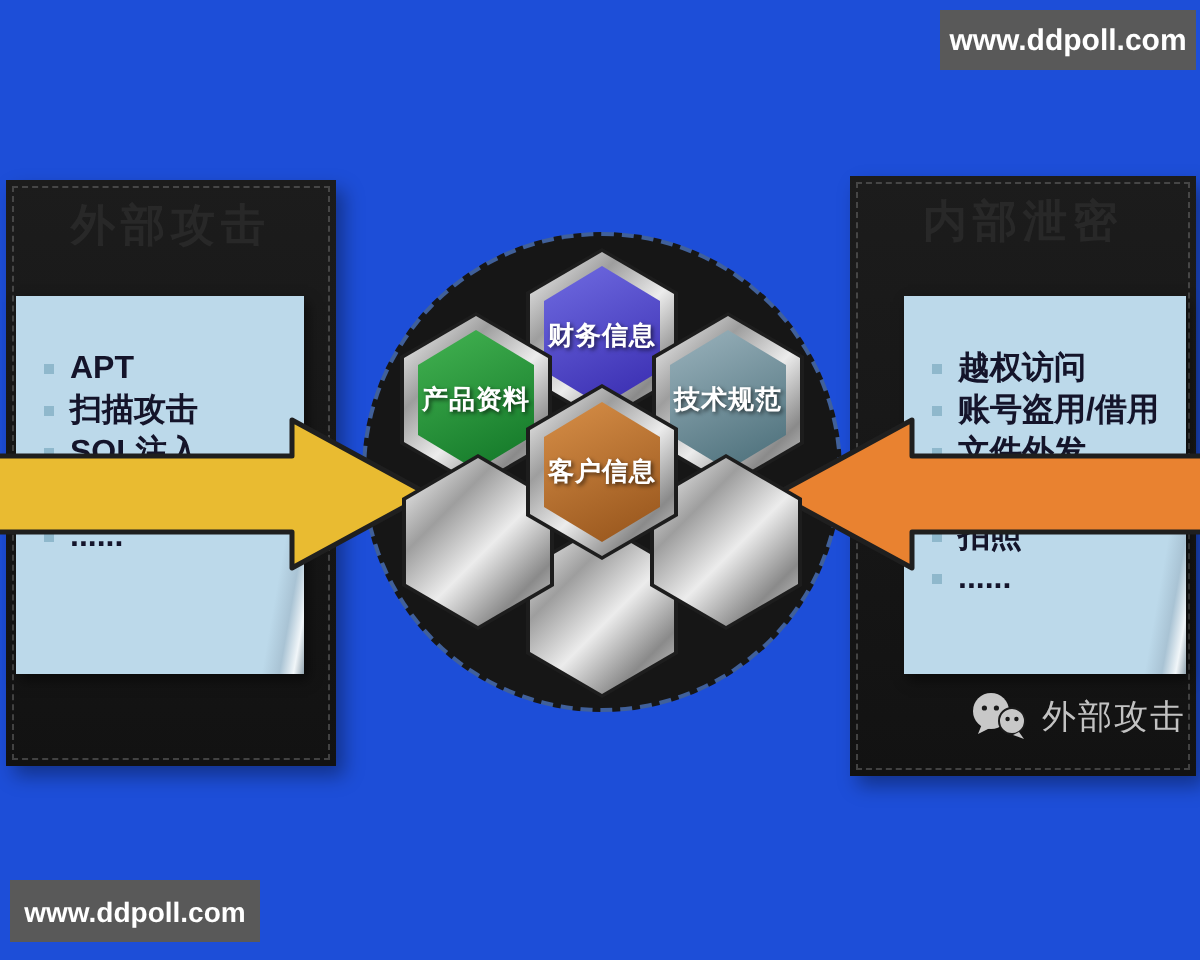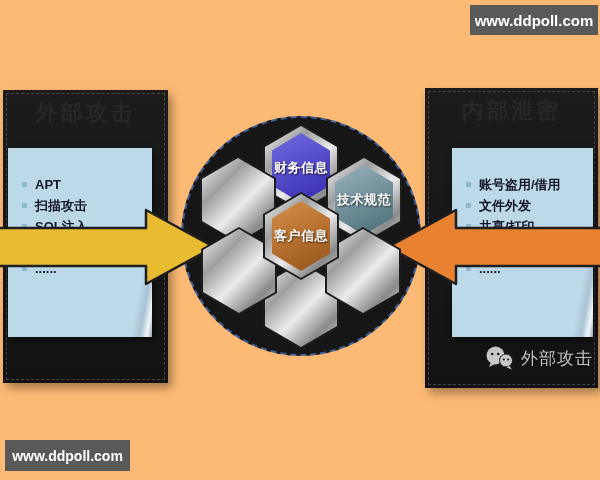--- a/index.html
+++ b/index.html
@@ -1,17 +1,17 @@
 <!DOCTYPE html>
 <html><head>
 <meta charset="utf-8">
 <style>
   * { margin:0; padding:0; box-sizing:border-box; }
   body { background:#ffffff; font-family:"Liberation Sans","DejaVu Sans",sans-serif; }
-  .canvas { position:relative; width:600px; height:480px; background:#fdba74; overflow:hidden; }
+  .canvas { position:relative; width:600px; height:480px; background:#1d4ed8; overflow:hidden; }
 
   
   .banner { position:absolute; background:#595959; color:#ffffff; font-weight:bold;
             display:flex; align-items:center; justify-content:center; }
   .banner.top { left:470px; top:5px; width:128px; height:30px; font-size:15px; }
   .banner.bottom { left:5px; top:440px; width:125px; height:31px; font-size:14px; }
 
   
   .panel { position:absolute; background:linear-gradient(#1c1c1c,#121212);
            box-shadow:4px 5px 9px rgba(0,0,0,.35); }
@@ -21,21 +21,21 @@
   .panel-title { position:absolute; top:8px; left:0; right:0; text-align:center;
                  font-size:22px; font-weight:bold; letter-spacing:3px; color:#282828; }
 
   
   .listbox { position:absolute; background:linear-gradient(100deg,#bcd9ea 0%,#bcd9ea 88%,#a9c3d4 93%,#f1f6f9 97%,#93a5b0 100%);
              box-shadow:2px 3px 6px rgba(0,0,0,.5); }
   .panel.left .listbox { left:5px; top:58px; width:144px; height:189px; }
   .panel.right .listbox { left:27px; top:60px; width:141px; height:189px; }
   .threat-list { list-style:none; padding:26px 0 0 14px; }
   .threat-list li { display:flex; align-items:center; height:21px; color:#14142a;
-                    font-size:13px; font-weight:bold; white-space:nowrap; }
+                    font-size:16px; font-weight:bold; white-space:nowrap; }
   .bullet { width:5px; height:5px; background:#8fb8cc; margin-right:8px; flex:0 0 auto; }
 
   
   .watermark { position:absolute; left:60px; top:258px; display:flex; align-items:center; gap:6px; }
   .watermark .wm-label { color:#c2c2c2; font-size:17px; letter-spacing:1px; }
 
   
   .ring { position:absolute; left:181px; top:116px; width:240px; height:240px;
           border-radius:50%; background:#161616; border:2px dashed #40609a; z-index:1; }
 
@@ -131,20 +131,24 @@
           </li>
       </ul>
     </div>
   </div>
 
   <div class="panel right" style="background:none; box-shadow:none; pointer-events:none;">
     <div class="listbox">
       <ul class="threat-list">
         <li>
             <span class="bullet"></span>
+            <span>越权访问</span>
+          </li>
+        <li>
+            <span class="bullet"></span>
             <span>账号盗用/借用</span>
           </li>
         <li>
             <span class="bullet"></span>
             <span>文件外发</span>
           </li>
         <li>
             <span class="bullet"></span>
             <span>共享/打印</span>
           </li>
@@ -161,20 +165,23 @@
   </div>
 
   <div class="hex h-fin">
     <div class="hex-metal"></div>
     <div class="hex-inner" style="background: linear-gradient(155deg, rgb(107, 102, 221) 8%, rgb(59, 47, 178) 92%);">
       <span class="hex-label">财务信息</span>
     </div>
   </div>
   <div class="hex h-prod">
     <div class="hex-metal"></div>
+    <div class="hex-inner" style="background: linear-gradient(155deg, rgb(63, 174, 78) 8%, rgb(21, 122, 42) 92%);">
+      <span class="hex-label">产品资料</span>
+    </div>
   </div>
   <div class="hex h-tech">
     <div class="hex-metal"></div>
     <div class="hex-inner" style="background: linear-gradient(155deg, rgb(148, 173, 183) 8%, rgb(79, 114, 125) 92%); font-family: Liberation Mono, monospace;">
       <span class="hex-label">技术规范</span>
     </div>
   </div>
   <div class="hex h-cust">
     <div class="hex-metal"></div>
     <div class="hex-inner" style="background: linear-gradient(155deg, rgb(210, 138, 68) 8%, rgb(154, 88, 30) 92%);">

